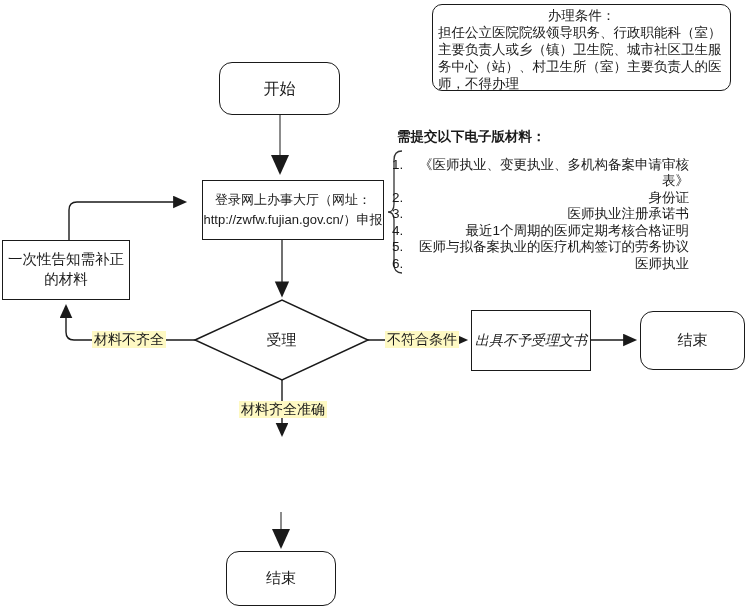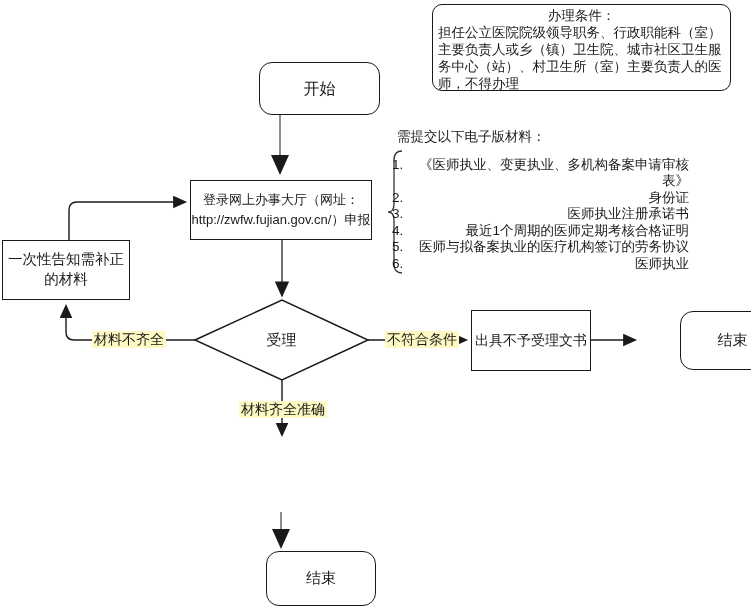--- a/index.html
+++ b/index.html
@@ -2,41 +2,41 @@
 <html><head>
 <meta charset="utf-8">
 <style>
   html,body{margin:0;padding:0;background:#fff;}
   body{font-family:"Liberation Sans","DejaVu Sans",sans-serif;color:#1a1a1a;}
   .canvas{position:relative;width:751px;height:611px;background:#fff;overflow:hidden;}
   .canvas svg.wires{position:absolute;left:0;top:0;z-index:0;}
   .node{position:absolute;box-sizing:border-box;background:#fff;border:1.5px solid #1a1a1a;
         display:flex;align-items:center;justify-content:center;text-align:center;
         white-space:pre-line;z-index:1;line-height:1.35;}
-  .rounded{border-radius:13px;margin-left:40px;}
+  .rounded{border-radius:13px;}
   .plain{border-radius:0;}
   .node-start{left:219px;top:62px;width:121px;height:53px;font-size:16px;}
-  .node-login{left:190px;top:180px;width:182px;height:60px;font-size:13px;line-height:1.55;}
+  .node-login{left:202px;top:180px;width:182px;height:60px;font-size:13px;line-height:1.55;}
   .node-notice{left:2px;top:240px;width:128px;height:60px;font-size:14.5px;}
-  .node-reject{left:471px;top:310px;width:120px;height:61px;font-size:14px;}
+  .node-reject{left:471px;top:310px;width:120px;height:61px;font-size:14px;font-style:italic;}
   .node-end-right{left:640px;top:311px;width:105px;height:59px;font-size:15px;}
   .node-result{left:191px;top:440px;width:180px;height:72px;font-size:16px;}
   .node-end-bottom{left:226px;top:551px;width:110px;height:55px;font-size:15px;}
   .diamond-label{position:absolute;left:195px;top:300px;width:173px;height:80px;z-index:1;
         display:flex;align-items:center;justify-content:center;font-size:15px;background:transparent;text-align:center;}
   .edge-label{position:absolute;background:#fef9c3;padding:0 2px;font-size:14px;z-index:2;line-height:1.2;}
   .lbl-incomplete{left:92px;top:331px;}
   .lbl-not-qualified{left:385px;top:331px;}
   .lbl-complete{left:239px;top:401px;}
   .cond-box{position:absolute;left:432px;top:4px;width:299px;height:87px;box-sizing:border-box;
         border:1.5px solid #1a1a1a;border-radius:10px;background:#fff;z-index:1;
         font-size:13.5px;line-height:17px;padding:2px 5px;text-align:left;}
   .cond-title{text-align:center;}
   .materials{position:absolute;left:389px;top:129px;width:300px;z-index:1;font-size:13.5px;line-height:16.5px;}
-  .materials .m-title{margin-left:8px;}
+  .materials .m-title{margin-left:8px;font-weight:bold;}
   .materials ol{margin:11px 0 0 0;padding-left:18px;text-align:right;}
   .materials li{padding-left:0;}
 </style>
 </head>
 <body>
 
 <div class="canvas">
 
   <svg class="wires" width="751" height="611" viewBox="0 0 751 611">
     <defs>

